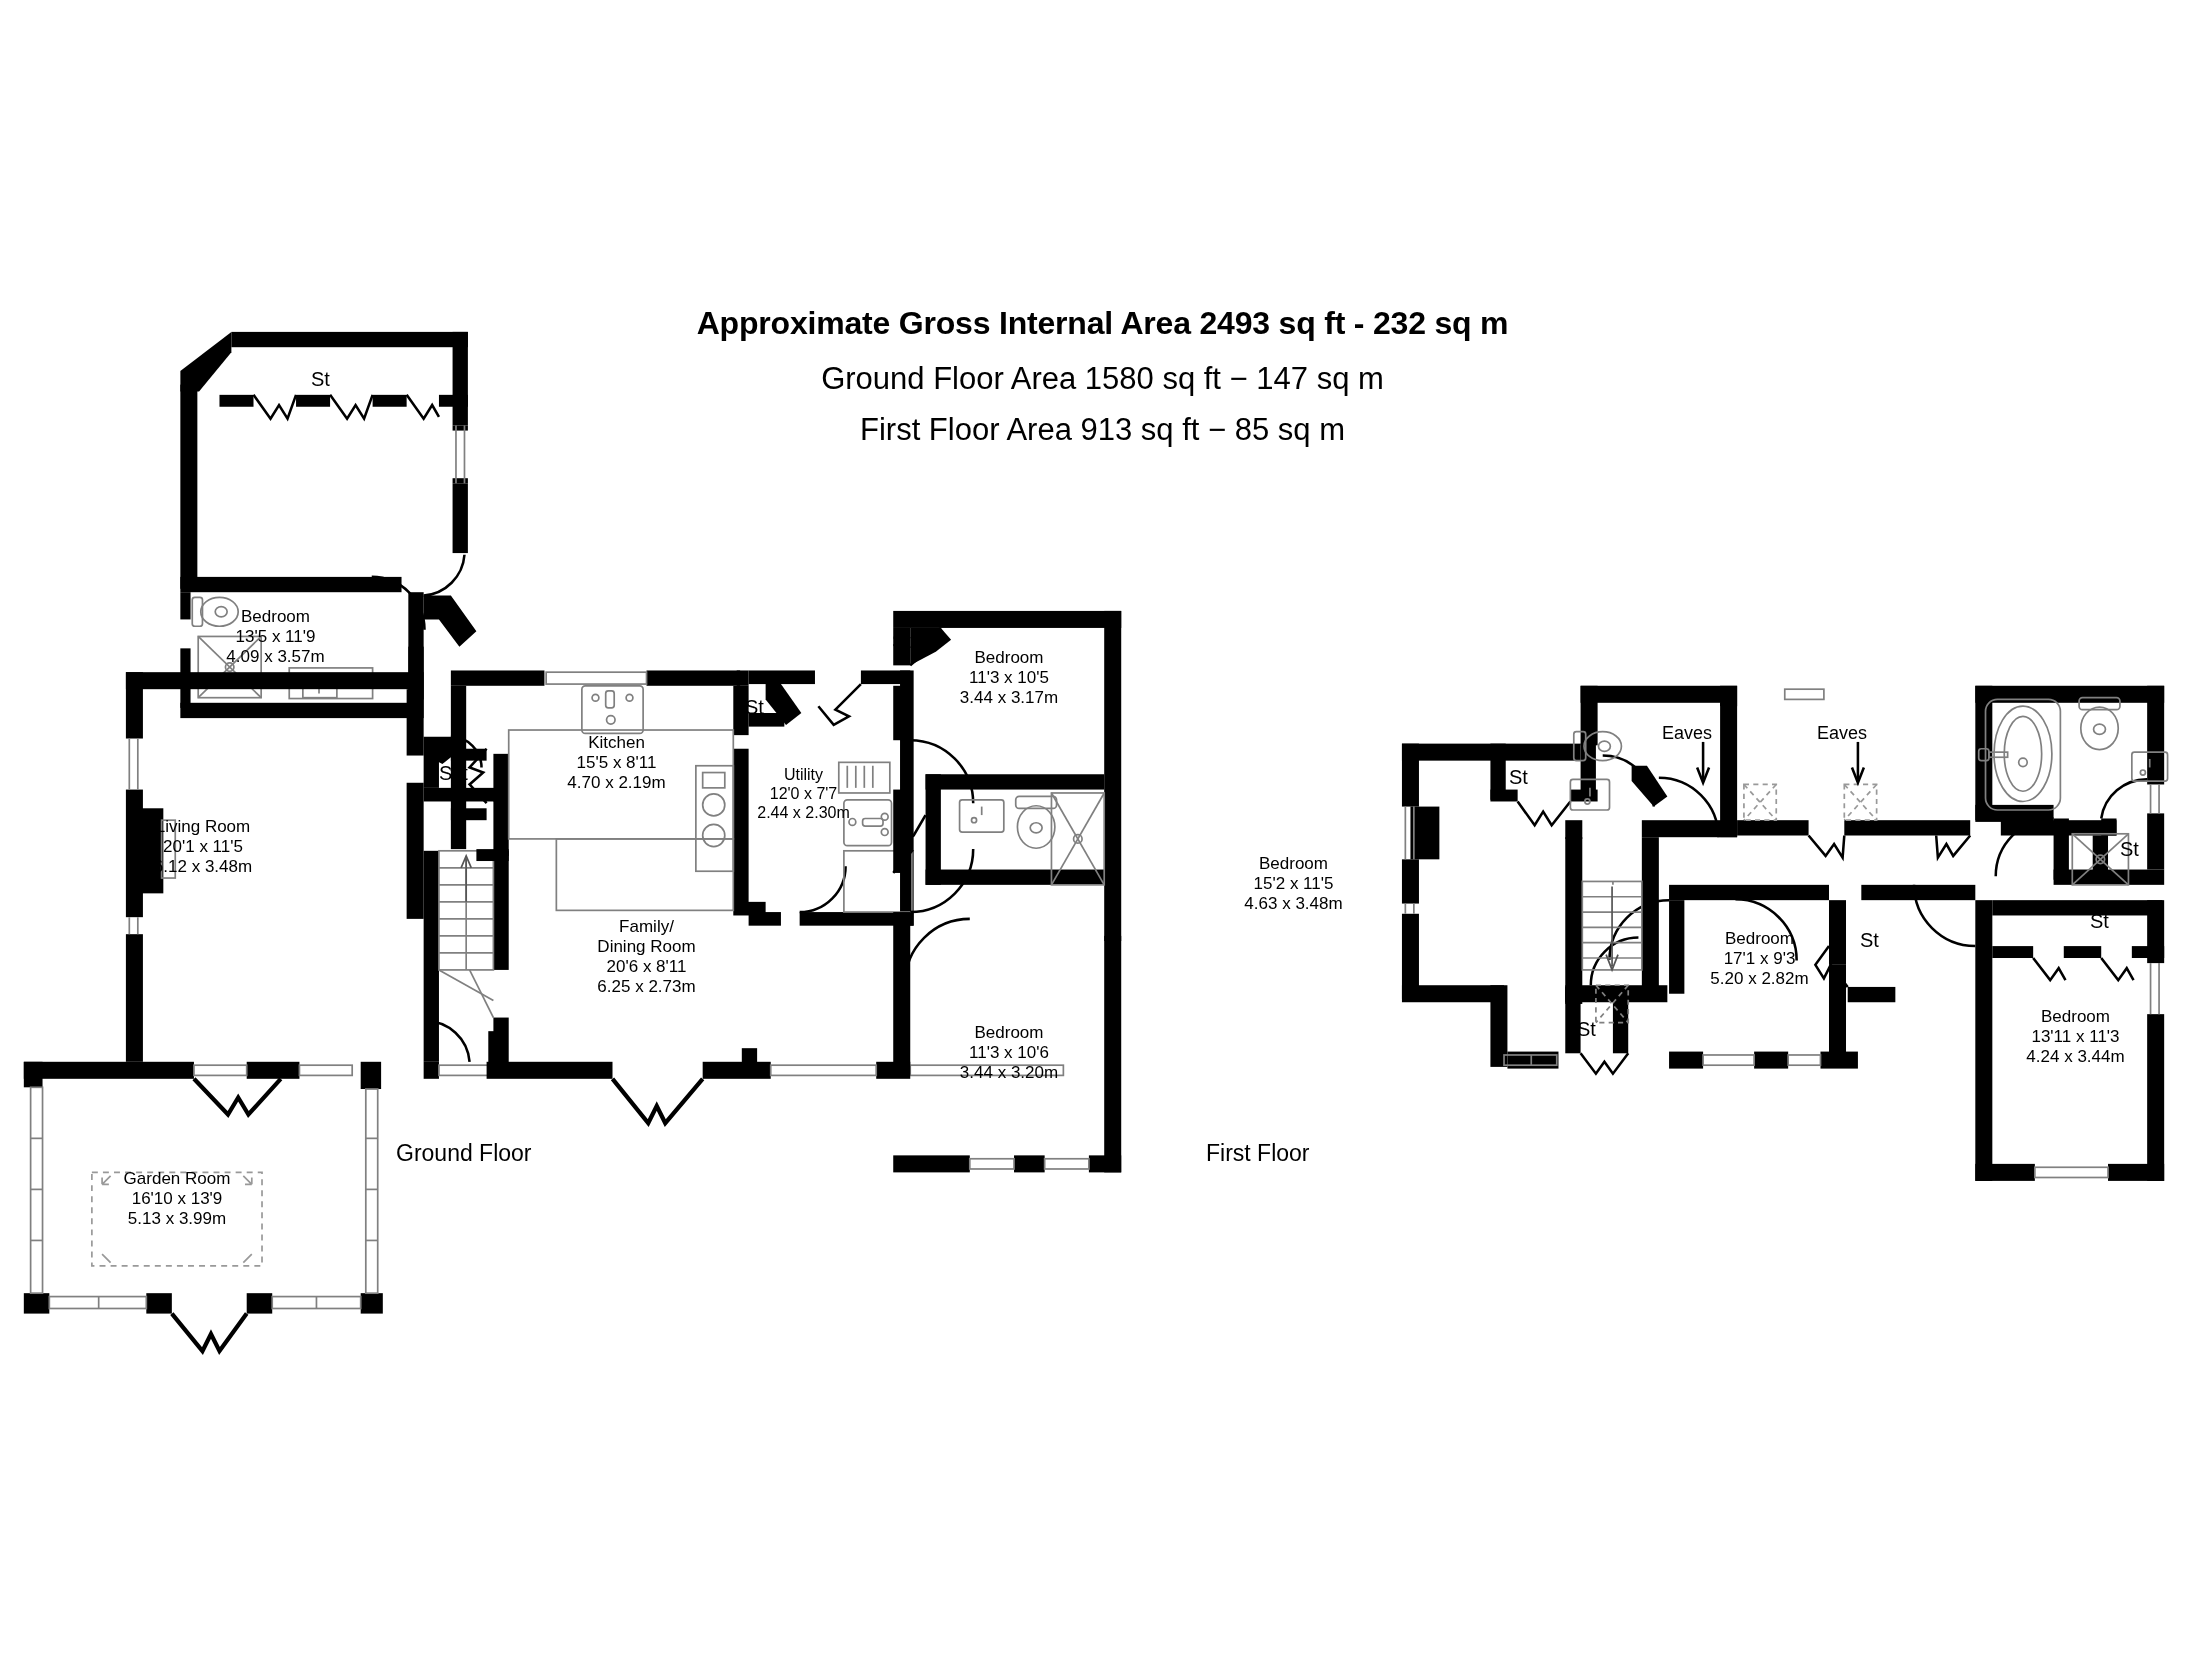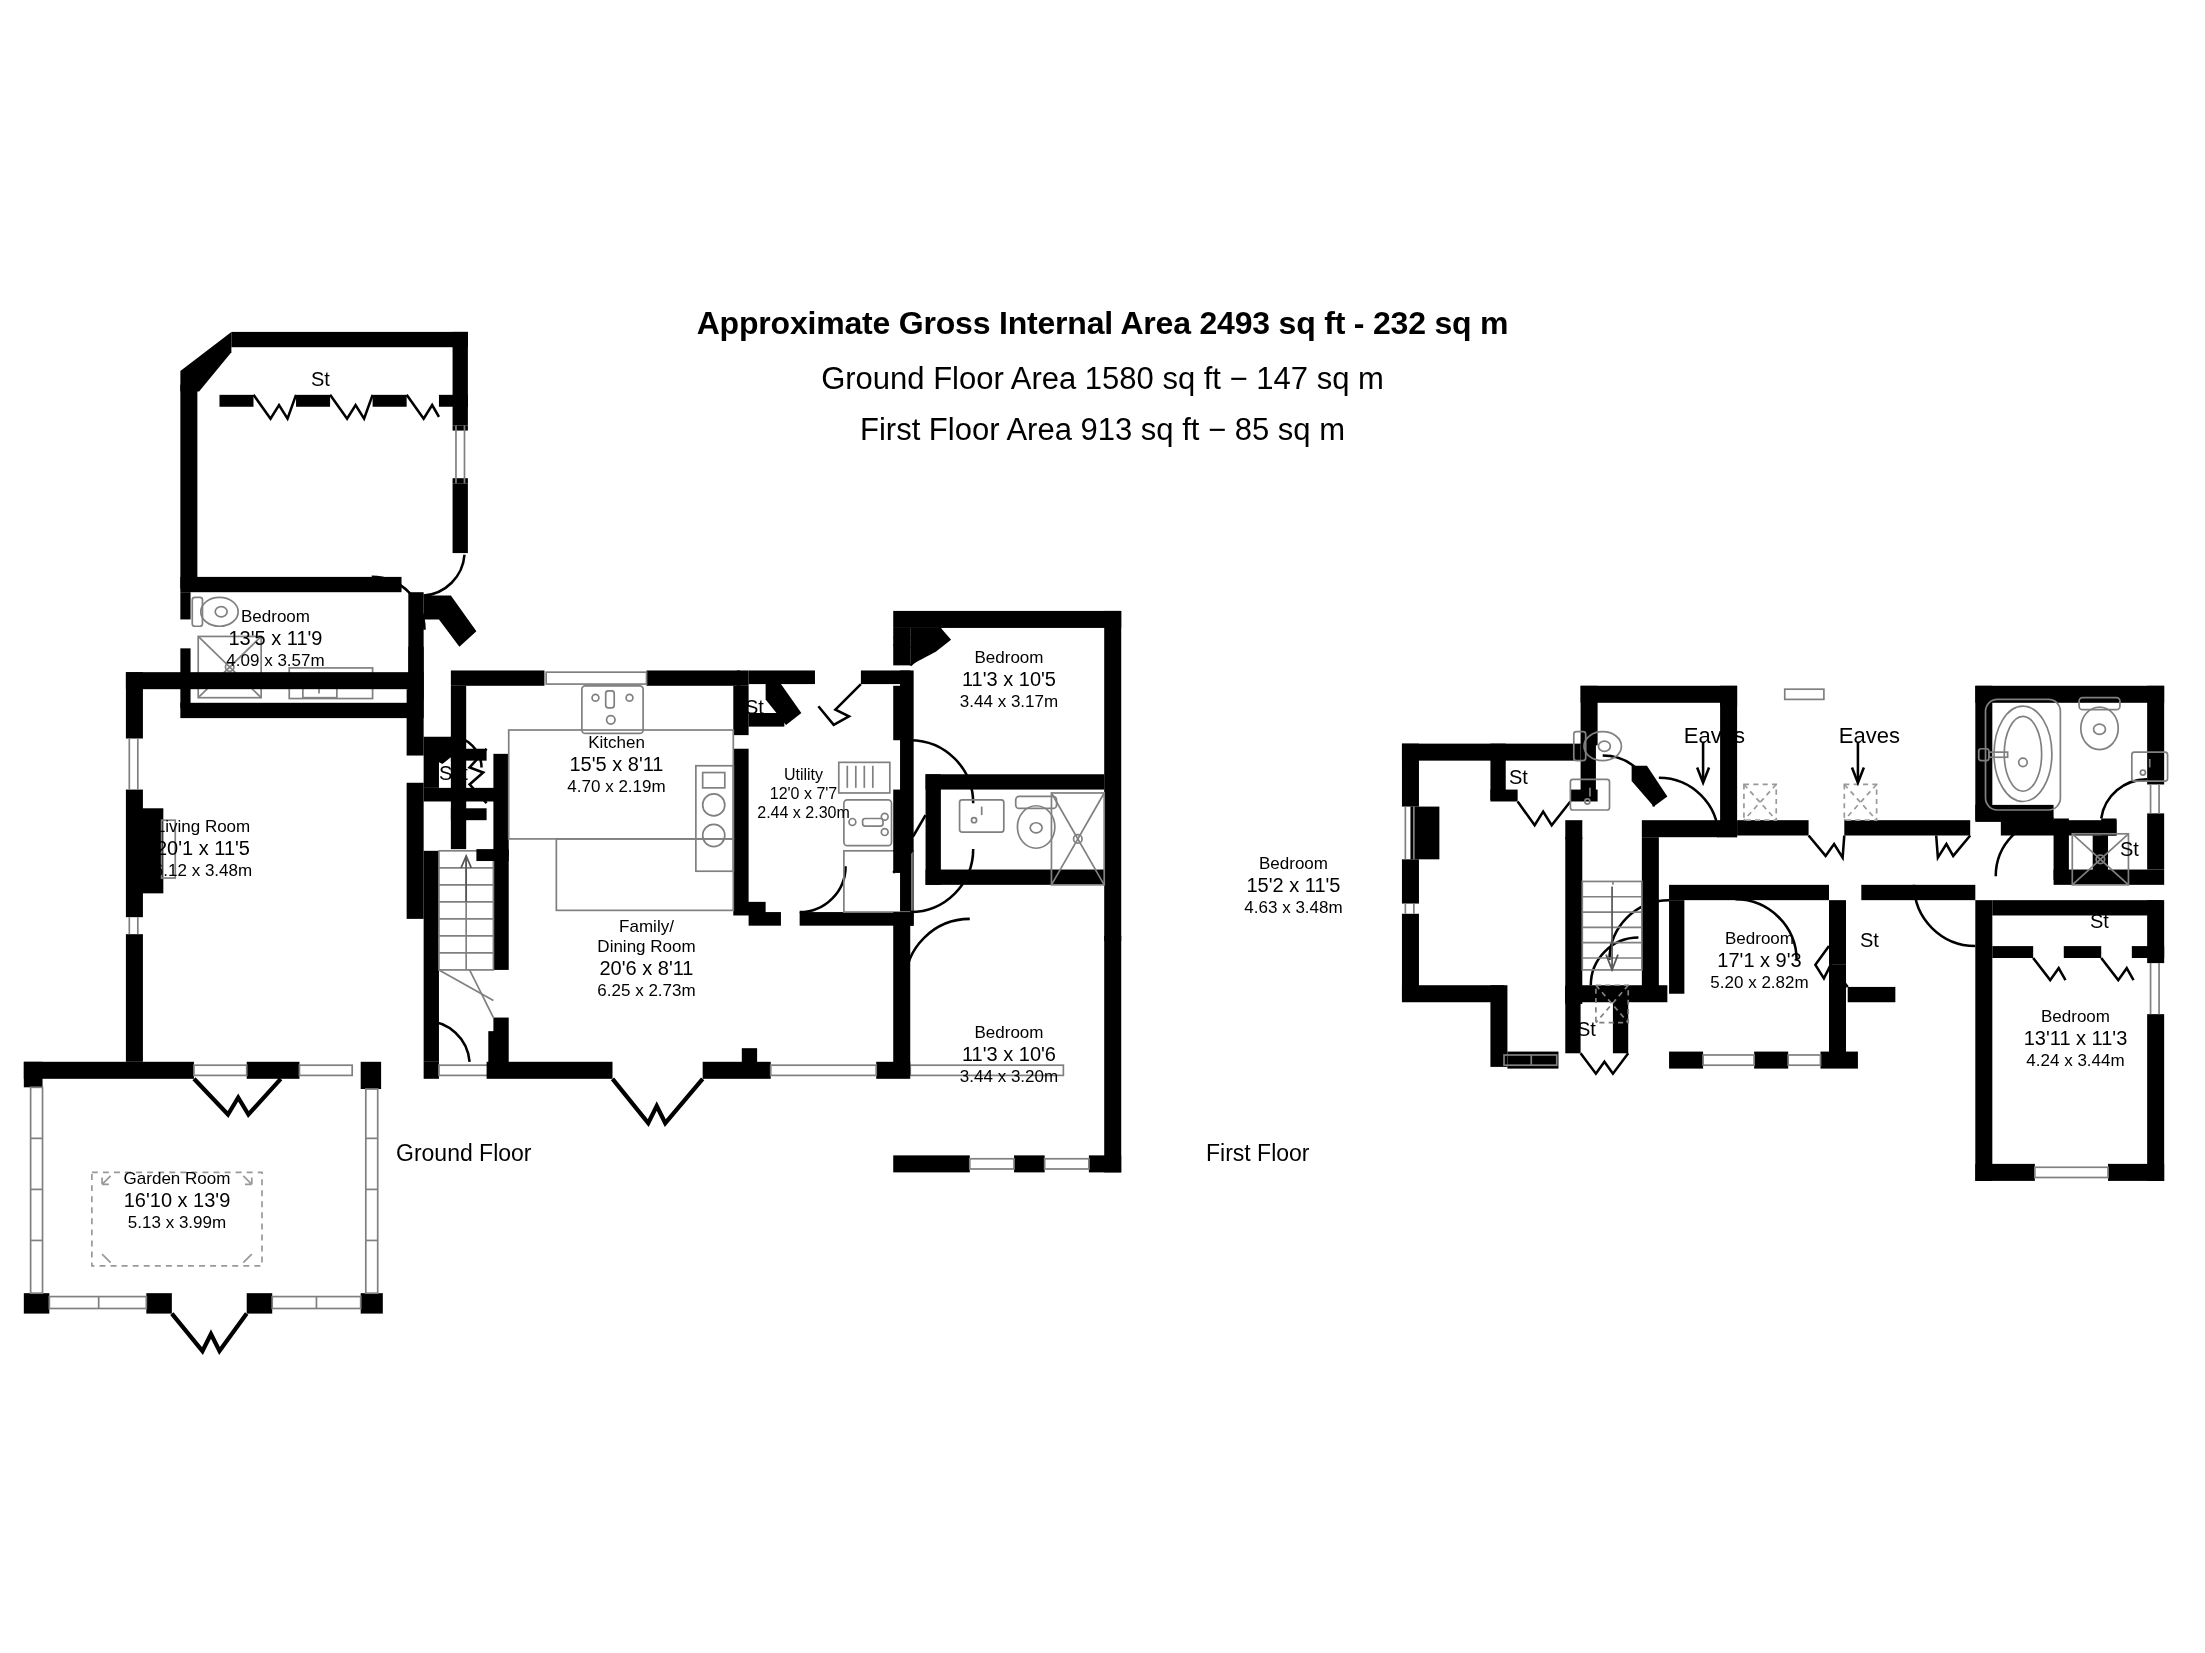--- a/index.html
+++ b/index.html
@@ -8,24 +8,24 @@
   #canvas{position:absolute;left:0;top:0;width:2205px;height:1654px;}
   .hdr{position:absolute;text-align:center;left:0;width:2205px;white-space:nowrap;}
   #title-main{top:305px;font-size:32px;font-weight:bold;letter-spacing:-0.2px;}
   #title-gf{top:361px;font-size:31px;font-weight:normal;}
   #title-ff{top:412px;font-size:31px;font-weight:normal;}
   .floorlbl{position:absolute;font-size:23px;}
   #lbl-ground{left:396px;top:1140px;}
   #lbl-first{left:1206px;top:1140px;}
   .rm{position:absolute;text-align:center;line-height:1.18;white-space:nowrap;}
   .rm .nm{font-size:17px;}
-  .rm .d1{font-size:20px;}
+  .rm .d1{font-size:17px;}
   .rm .d2{font-size:17px;}
   .st{position:absolute;font-size:20px;text-align:left;white-space:nowrap;}
-  .ev{position:absolute;font-size:22px;text-align:right;white-space:nowrap;}
+  .ev{position:absolute;font-size:18px;text-align:left;white-space:nowrap;}
   svg{display:block;}
 </style>
 </head>
 <body>
 
 <div class="hdr" id="title-main">Approximate Gross Internal Area 2493 sq ft - 232 sq m</div>
 <div class="hdr" id="title-gf">Ground Floor Area 1580 sq ft − 147 sq m</div>
 <div class="hdr" id="title-ff">First Floor Area 913 sq ft − 85 sq m</div>
 
 <svg id="canvas" viewBox="0 0 2592 1944" width="2205" height="2505" style="height:1654px">

